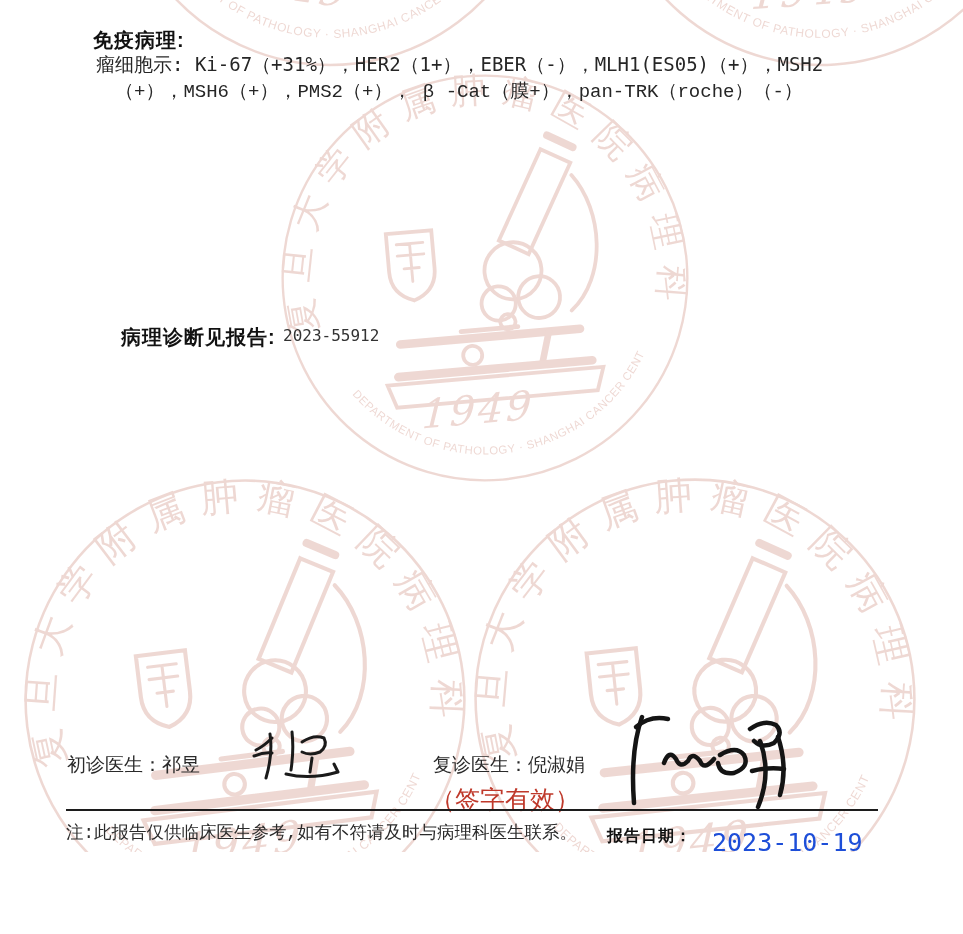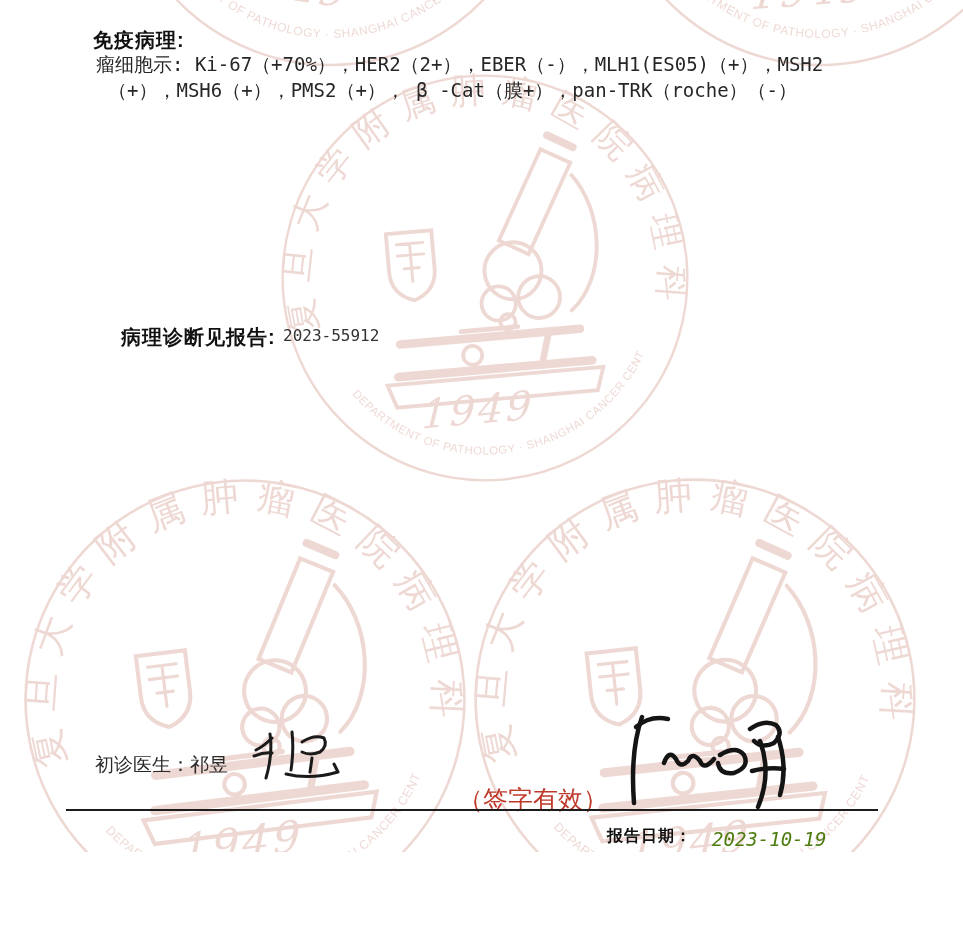--- a/index.html
+++ b/index.html
@@ -7,43 +7,43 @@
     position:relative;
     width:963px; height:852px;
     background:#ffffff;
     overflow:hidden;
     font-family:"Liberation Serif","DejaVu Serif",serif;
     color:#1f1f1f;
   }
   .abs { position:absolute; white-space:nowrap; }
   .f-hei { font-family:"Liberation Sans","DejaVu Sans",sans-serif; font-weight:700; color:#111111; }
   .f-mix { font-family:"DejaVu Sans Mono","Liberation Mono",serif; }
-  .f-song { font-family:Liberation Mono, monospace;margin-left:28px; }
+  .f-song { font-family:Liberation Mono, monospace; }
 
   #watermark-layer { position:absolute; left:0; top:0; width:963px; height:934px; pointer-events:none; }
 
   .immuno-header   { left:93px;  top:27px;  font-size:20px; letter-spacing:1px; }
   .immuno-line1    { left:96px;  top:52px;  font-size:19px; color:#262626; }
-  .immuno-line2    { left:108px; top:78px;  font-size:19px; color:#262626; }
+  .immuno-line2    { left:115px; top:78px;  font-size:19px; color:#262626;font-family:Liberation Mono, monospace; }
 
   .diag-label      { left:93px;  top:324px; font-size:20px; letter-spacing:1px;margin-left:28px; }
   .diag-no         { left:283px; top:326px; font-size:16px; color:#333333; }
 
   .doc-row-initial { left:67px;  top:752px; font-size:19px; color:#2a2a2a; }
   .doc-row-review  { left:433px; top:752px; font-size:19px; color:#2a2a2a; }
   .sign-valid      { left:430px; top:783px; font-size:25px; color:#bf392b; }
 
   .sig1 { position:absolute; left:250px; top:726px; }
   .sig2 { position:absolute; left:612px; top:711px; }
 
   .rule { position:absolute; left:66px; top:809px; width:812px; height:2px; background:#1c1c1c; }
 
   .foot-note       { left:66px;  top:820px; font-size:17.5px; color:#2a2a2a; }
   .date-label      { left:607px; top:826px; font-size:16px; letter-spacing:1px; }
-  .date-value      { left:712px; top:828px; font-size:19px; color:#4d7c0f;font-style:italic; }
+  .date-value      { left:712px; top:828px; font-size:25px; color:#1d4ed8; }
   .page-indicator  { left:0; right:0; top:861px; text-align:center; font-size:15px; color:#15803d; position:absolute; }
 </style>
 </head>
 <body>
 
 <div class="page">
 
   <svg id="watermark-layer" width="963" height="934" viewBox="0 0 963 934" xmlns="http://www.w3.org/2000/svg">
     <defs>
       <g id="seal" opacity="0.22">
@@ -80,21 +80,21 @@
       </g>
     </defs>
     <use href="#seal" transform="translate(485,278) rotate(-5) scale(0.95)"></use>
     <use href="#seal" transform="translate(245,700) rotate(-7) scale(1.03)"></use>
     <use href="#seal" transform="translate(695,699) rotate(-6) scale(1.03)"></use>
     <use href="#seal" transform="translate(330,-148) rotate(8)"></use>
     <use href="#seal" transform="translate(820,-148) rotate(-4)"></use>
   </svg>
 
   <div class="abs f-hei immuno-header">免疫病理:</div>
-  <div class="abs f-mix immuno-line1">瘤细胞示: Ki-67（+70%），HER2（2+），EBER（-），MLH1(ES05)（+），MSH2</div>
+  <div class="abs f-mix immuno-line1">瘤细胞示: Ki-67（+31%），HER2（1+），EBER（-），MLH1(ES05)（+），MSH2</div>
   <div class="abs f-mix immuno-line2">（+），MSH6（+），PMS2（+）， β -Cat（膜+），pan-TRK（roche）（-）</div>
 
   <div class="abs f-hei diag-label">病理诊断见报告:</div>
   <div class="abs f-mix diag-no">2023-55912</div>
 
   <div class="abs f-song doc-row-initial">
     <span>初诊医生：</span><span>祁昱</span>
   </div>
 
   <svg class="sig1" width="115" height="62" viewBox="0 0 115 62">
@@ -102,34 +102,38 @@
       <path d="M22 12 Q14 20 6 24"></path>
       <path d="M4 30 Q14 26 22 27"></path>
       <path d="M20 8 Q23 28 16 52"></path>
       <path d="M42 6 Q44 24 41 44"></path>
       <path d="M52 16 Q64 8 74 12 Q78 20 70 26 Q60 30 52 26"></path>
       <path d="M62 32 L60 46"></path>
       <path d="M36 48 Q60 54 88 46 L84 38"></path>
     </g>
   </svg>
 
+  <div class="abs f-song doc-row-review">
+    <span>复诊医生：</span><span>倪淑娟</span>
+  </div>
 
   <svg class="sig2" width="190" height="105" viewBox="0 0 190 105">
     <g fill="none" stroke="#141414" stroke-width="4.5" stroke-linecap="round" stroke-linejoin="round">
       <path d="M30 6 Q18 40 22 92"></path>
       <path d="M24 16 Q38 4 56 8"></path>
       <path d="M52 52 Q57 38 64 48 Q68 58 76 50 Q80 40 88 50 Q92 60 102 48"></path>
       <path d="M108 44 Q124 34 132 44 Q138 56 122 62 Q108 64 106 52"></path>
       <path d="M138 18 Q152 8 164 14 Q172 22 162 32 Q150 38 142 30"></path>
       <path d="M148 30 Q160 62 146 96"></path>
       <path d="M166 26 Q176 56 168 84"></path>
       <path d="M140 60 Q156 56 172 58"></path>
     </g>
   </svg>
 
   <div class="abs f-song sign-valid">（签字有效）</div>
 
   <div class="rule"></div>
+  <div class="abs f-song foot-note">注:此报告仅供临床医生参考,如有不符请及时与病理科医生联系。</div>
   <div class="abs f-hei date-label">报告日期：</div>
   <div class="abs f-mix date-value">2023-10-19</div>
   <div class="f-song page-indicator">第 1 页 / 共 1 页</div>
 
 </div>
 
 </body></html>

